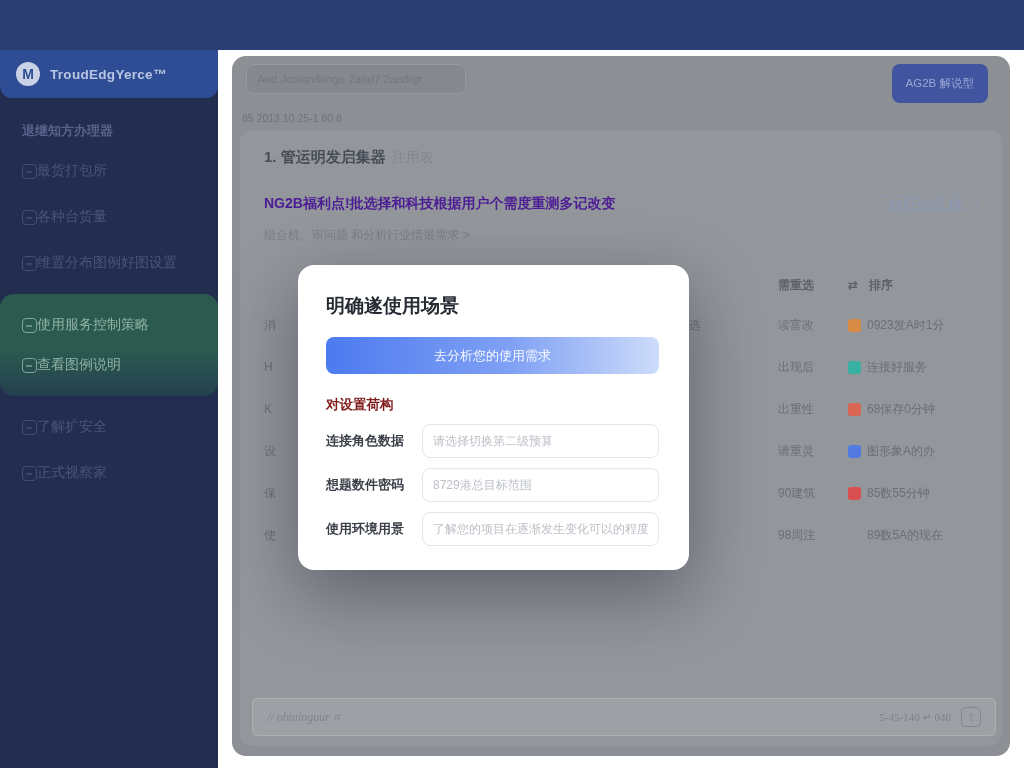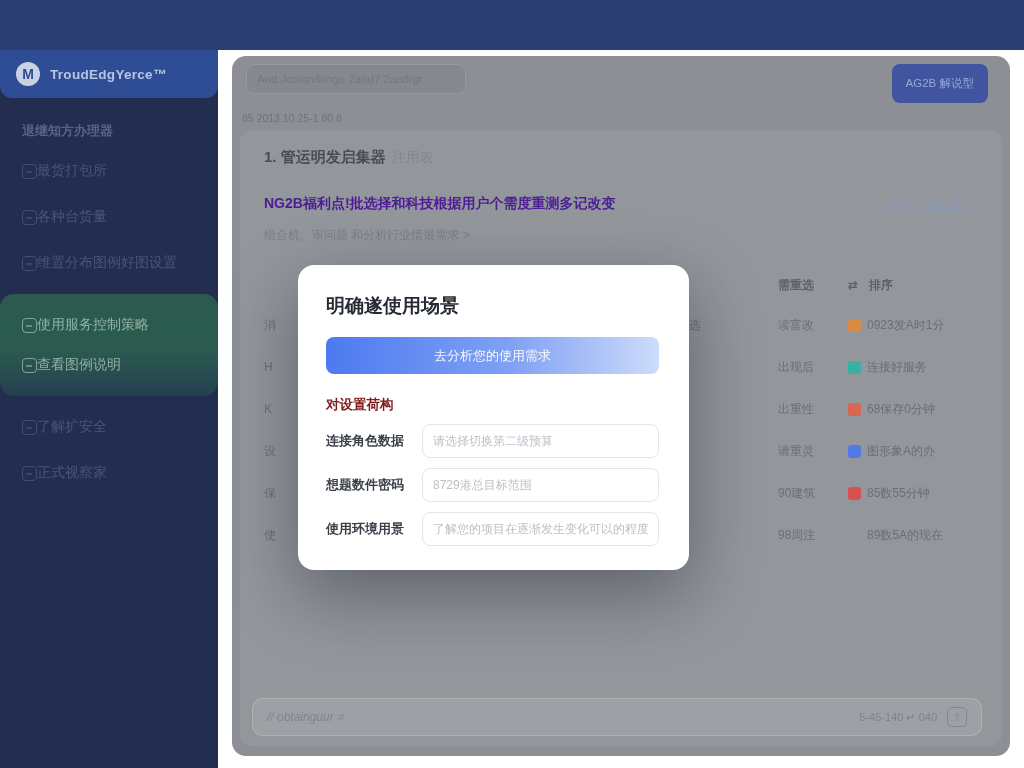--- a/index.html
+++ b/index.html
@@ -53,24 +53,24 @@
 
   .table { margin-top:22px; }
   .trow { display:grid; grid-template-columns:1fr 180px 70px 130px; align-items:center;
     height:42px; font-size:12px; color:#6b6f76; }
   .trow.head { color:#5c6169; font-weight:bold; height:38px; }
   .tname { overflow:hidden; white-space:nowrap; }
   .ttag { display:flex; align-items:center; gap:6px; }
   .tag-ico { width:13px; height:13px; border-radius:3px; display:inline-block; opacity:.9; }
   .sort-ico { margin-right:5px; font-weight:bold; }
 
-  .footer-bar { position:absolute; left:12px; right:20px; bottom:10px; height:38px;
+  .footer-bar { position:absolute; left:12px; right:6px; bottom:10px; height:38px;
     background:rgba(255,255,255,0.10); border:1px solid rgba(255,255,255,0.16);
-    border-radius:11px; display:flex; align-items:center; padding:0 14px;
-    color:#7e8288; font-size:12px; }
+    border-radius:6px; display:flex; align-items:center; padding:0 14px;
+    color:#7e8288; font-size:12px;font-family:Liberation Serif, serif; }
   .footer-left { font-style:italic; opacity:.9; }
   .footer-right { margin-left:auto; display:flex; align-items:center; gap:10px; font-size:11px; }
   .footer-ico { width:20px; height:20px; border:1px solid #84888e; border-radius:5px;
     display:flex; align-items:center; justify-content:center; font-size:11px; color:#84888e; cursor:pointer; }
 
   
   .modal { position:absolute; left:298px; top:265px; width:391px; height:305px;
     background:#ffffff; border-radius:16px; z-index:100;
     box-shadow:0 24px 70px rgba(15,20,35,0.40); padding:28px 30px 24px 28px; }
   .m-title { font-size:19px; font-weight:bold; color:#262b33; }

